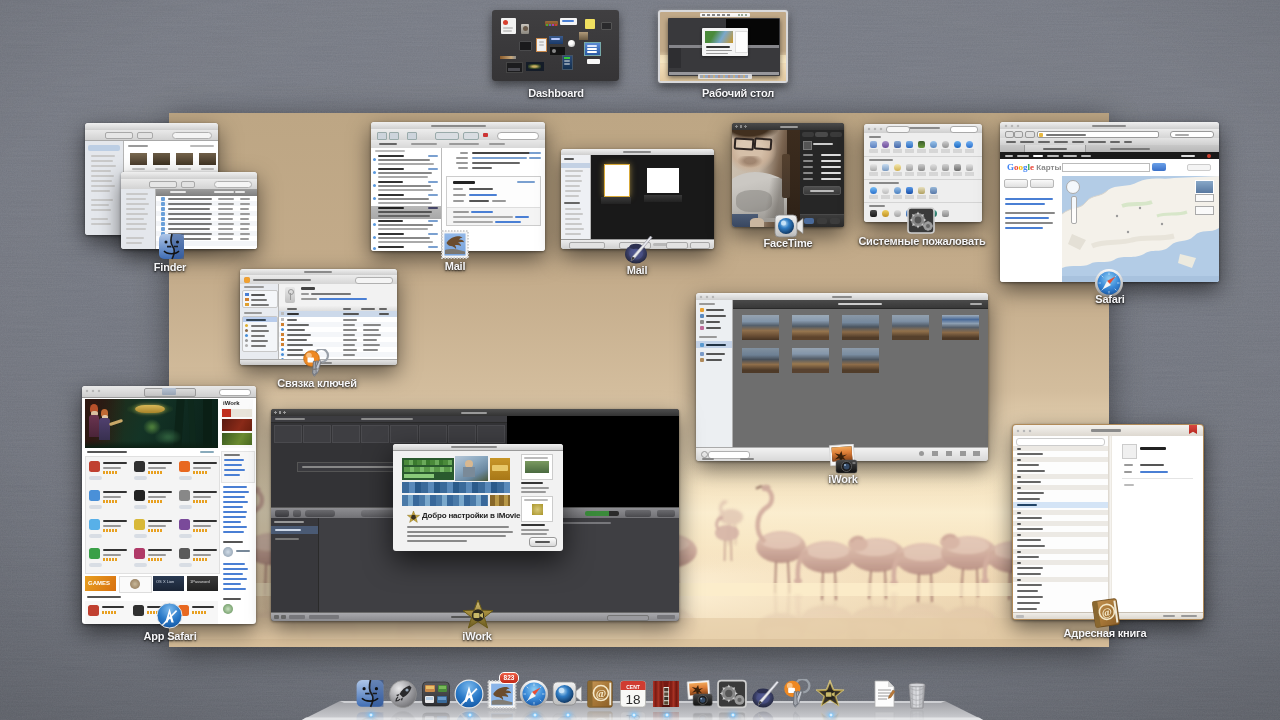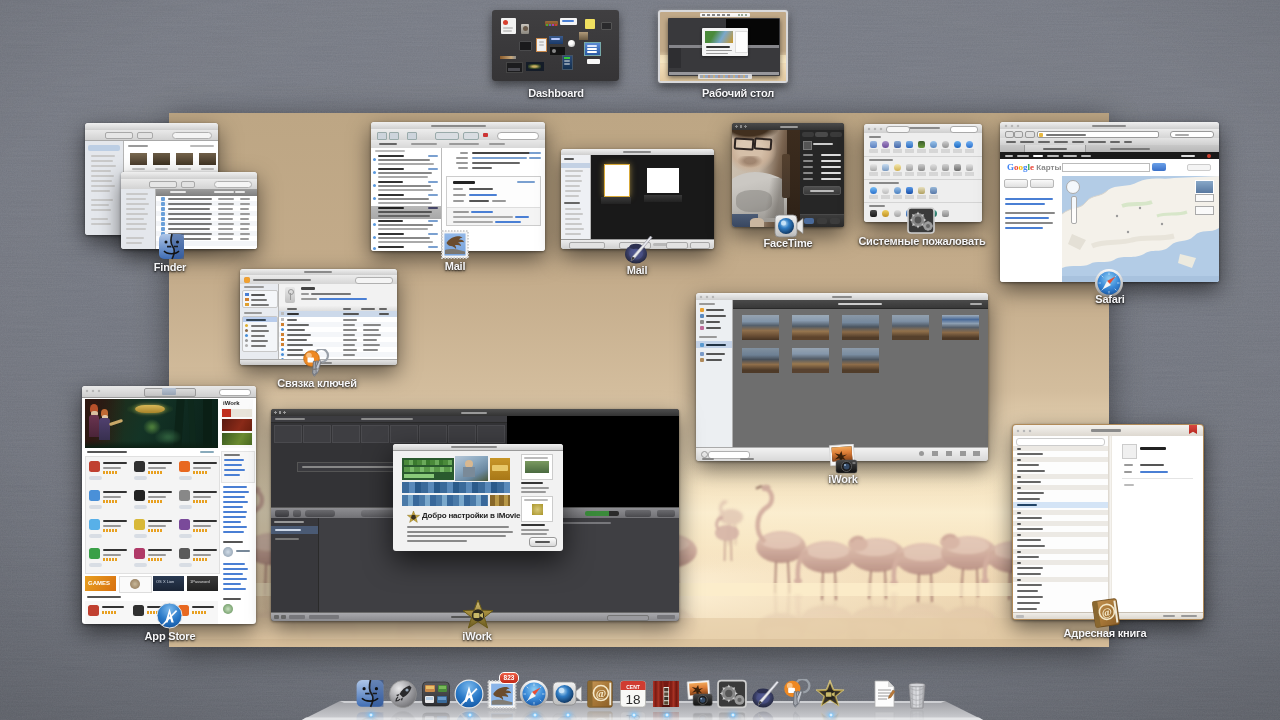--- a/index.html
+++ b/index.html
@@ -1189,21 +1189,21 @@
             <stop offset="55%" stop-color="#2a7ac8"></stop>
             <stop offset="100%" stop-color="#1254a0"></stop>
           </radialGradient>
         </defs>
     <circle cx="13.5" cy="13.5" r="12.5" fill="url(#asg)" stroke="#e8e8e8" stroke-width="1"></circle>
     <path d="M 13.5 6.5 L 17.8 20.5 L 15.4 20.5 L 14.4 17 L 12.6 17 L 11.6 20.5 L 9.2 20.5 Z M 13.5 11.5 L 12.9 14.8 L 14.1 14.8 Z" fill="#fff"></path>
         <path d="M 7 21.5 L 20 8 L 21.2 9.2 L 8.5 22.3 Z" fill="#fff" opacity="0.95"></path>
         <path d="M 5.8 22.8 L 7 21.5 L 8.5 22.3 L 7.2 23.6 Z" fill="#e8e8e8"></path>
   </svg>
 </div>
-<div class="lbl" style="left:170px;top:630px">App Store</div>
+<div class="lbl" style="left:170px;top:630px">App Safari</div>
 
 <div class="win" id="imovie" style="left:271px;top:409px;width:408px;height:212px;background:#2f2f2f;overflow:hidden">
   <div class="abs" style="left:0;top:0;right:0;height:7px;background:linear-gradient(#4e4e4e,#333);border-bottom:1px solid #1f1f1f">
     <div class="abs" style="left:3px;top:2px;width:12px;height:3px;background:radial-gradient(circle at 1.5px 1.5px,#999 1.2px,transparent 1.4px),radial-gradient(circle at 6px 1.5px,#999 1.2px,transparent 1.4px),radial-gradient(circle at 10.5px 1.5px,#999 1.2px,transparent 1.4px)"></div>
     <div class="lnl" style="left:190px;top:2.5px;width:26px;height:2px;background:#9a9a9a"></div>
   </div>
 
   <div class="abs" style="left:0;top:7px;width:236px;height:91px;background:#333336">
     <div class="abs" style="left:0;top:0;right:0;height:6px;background:#3c3c40;border-bottom:1px solid #2a2a2a">
       <div class="lnl" style="left:4px;top:2px;width:30px;height:2px;background:#8a8a8a"></div>

